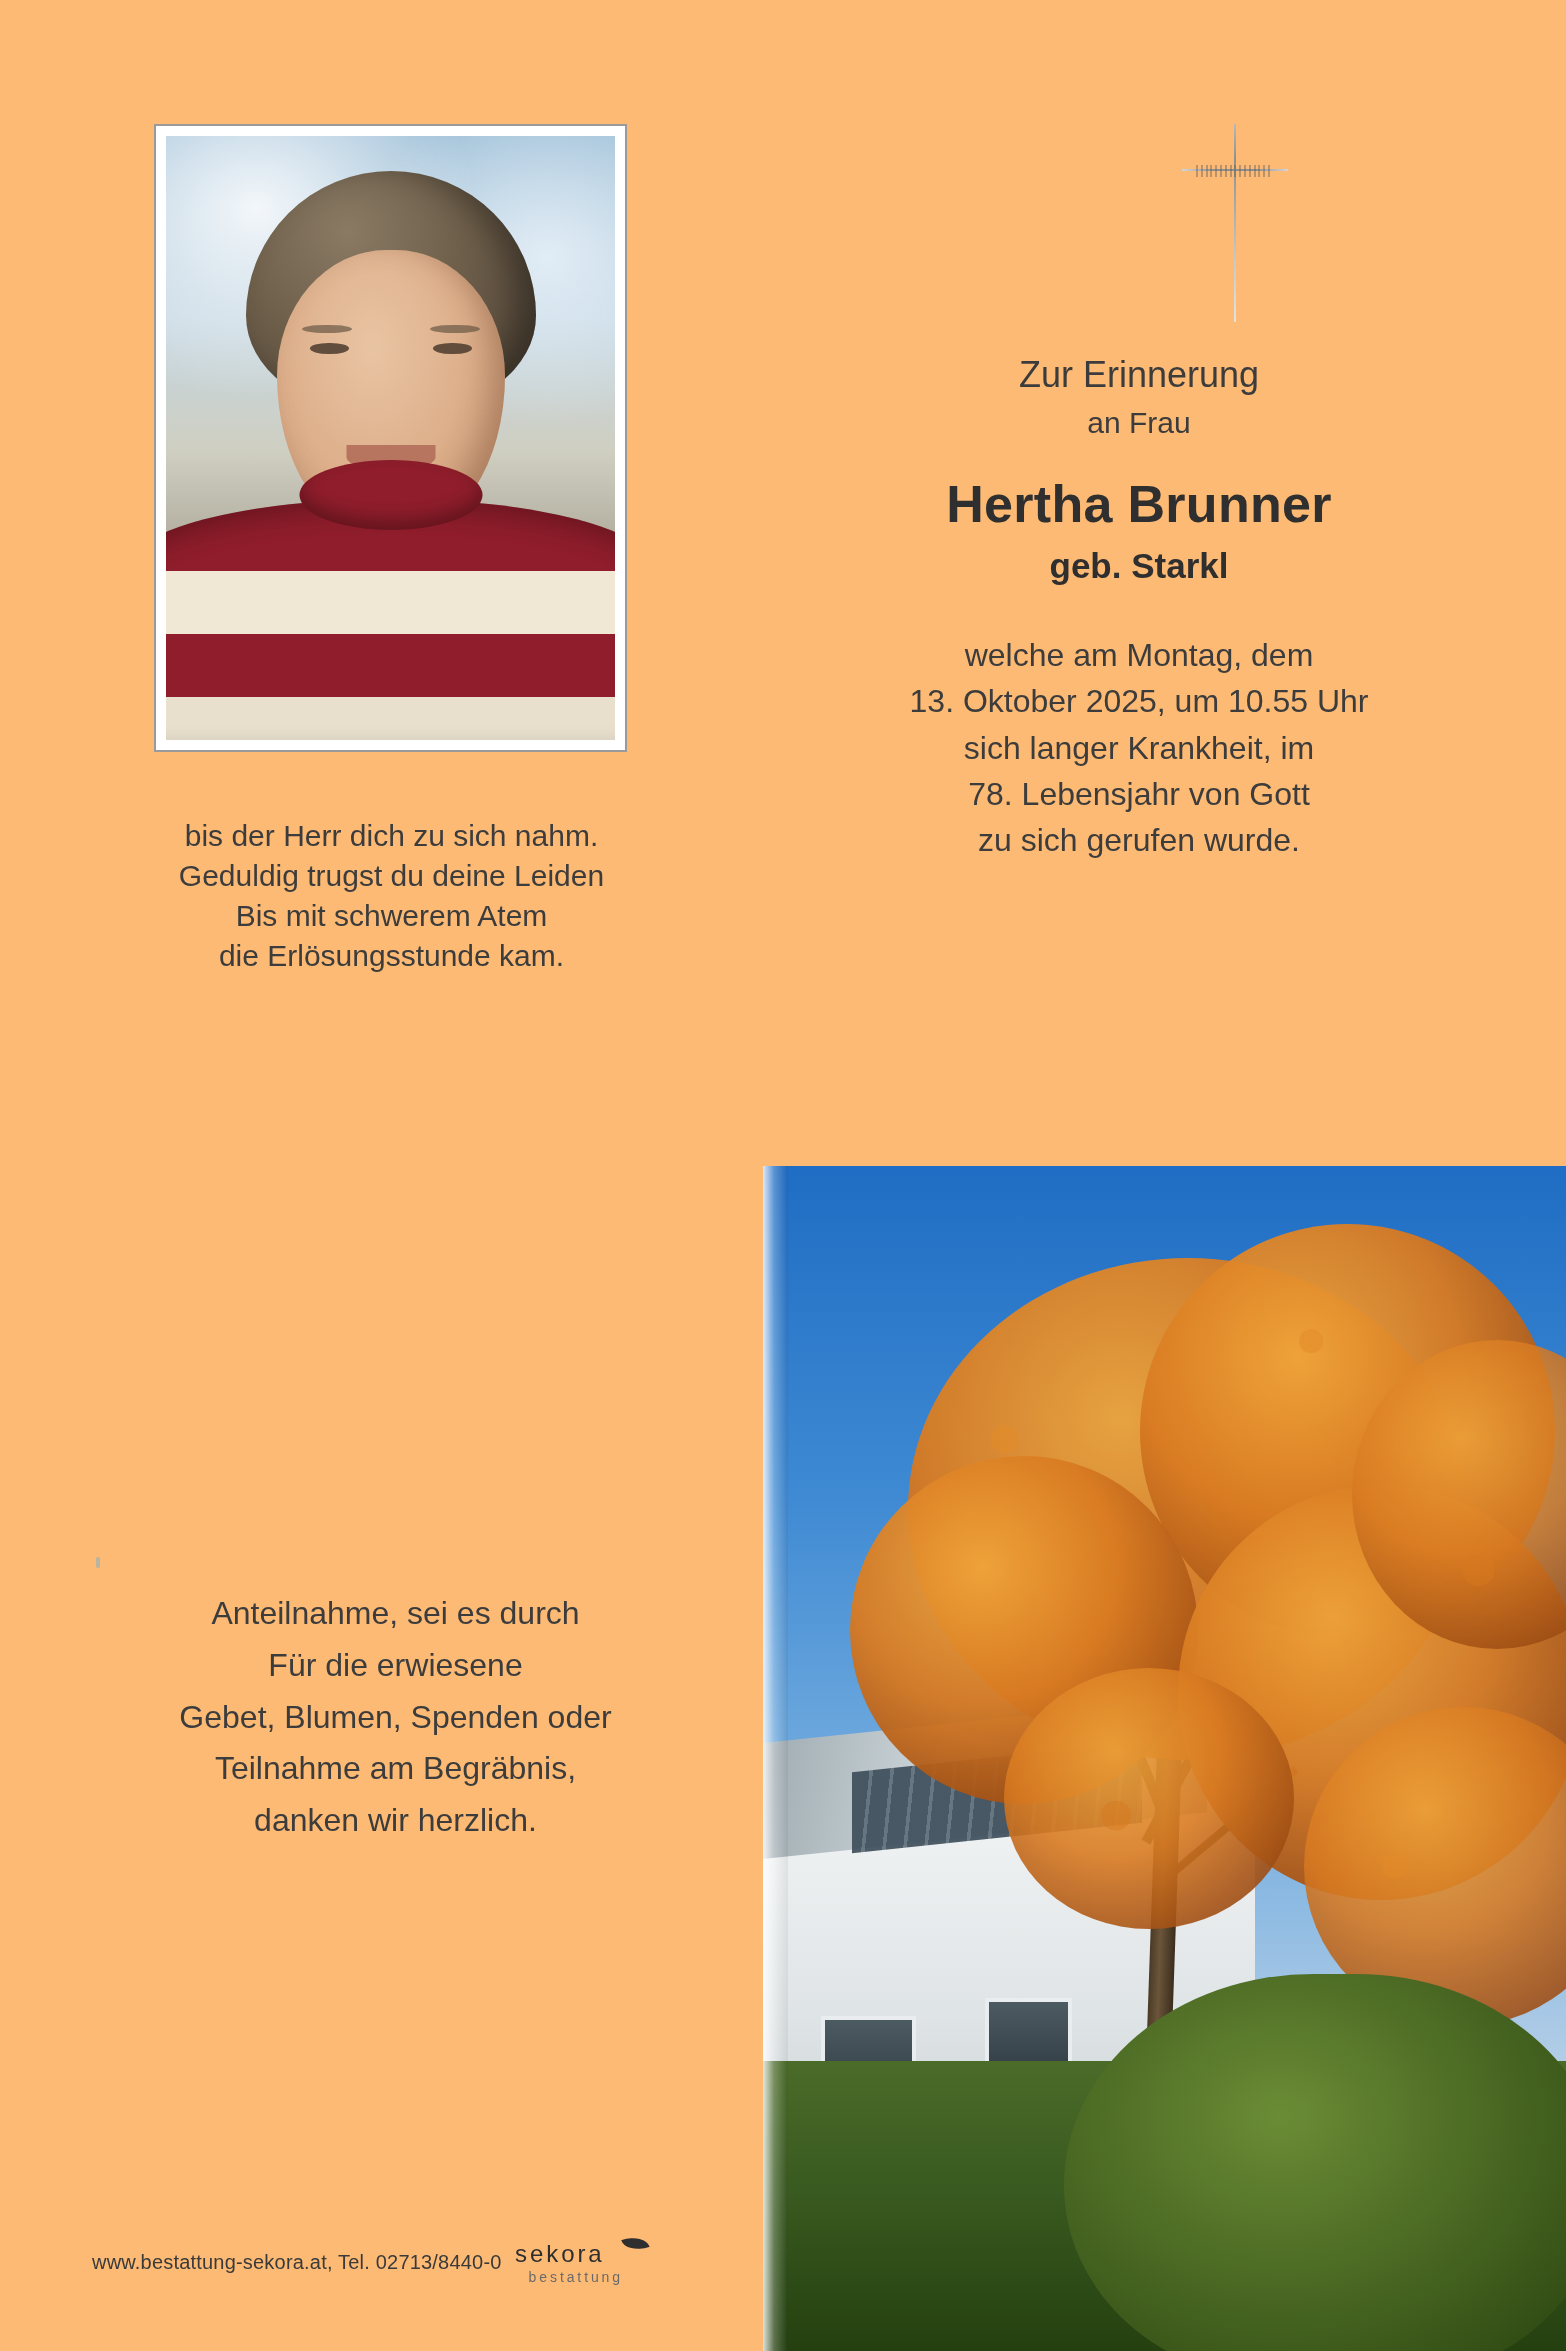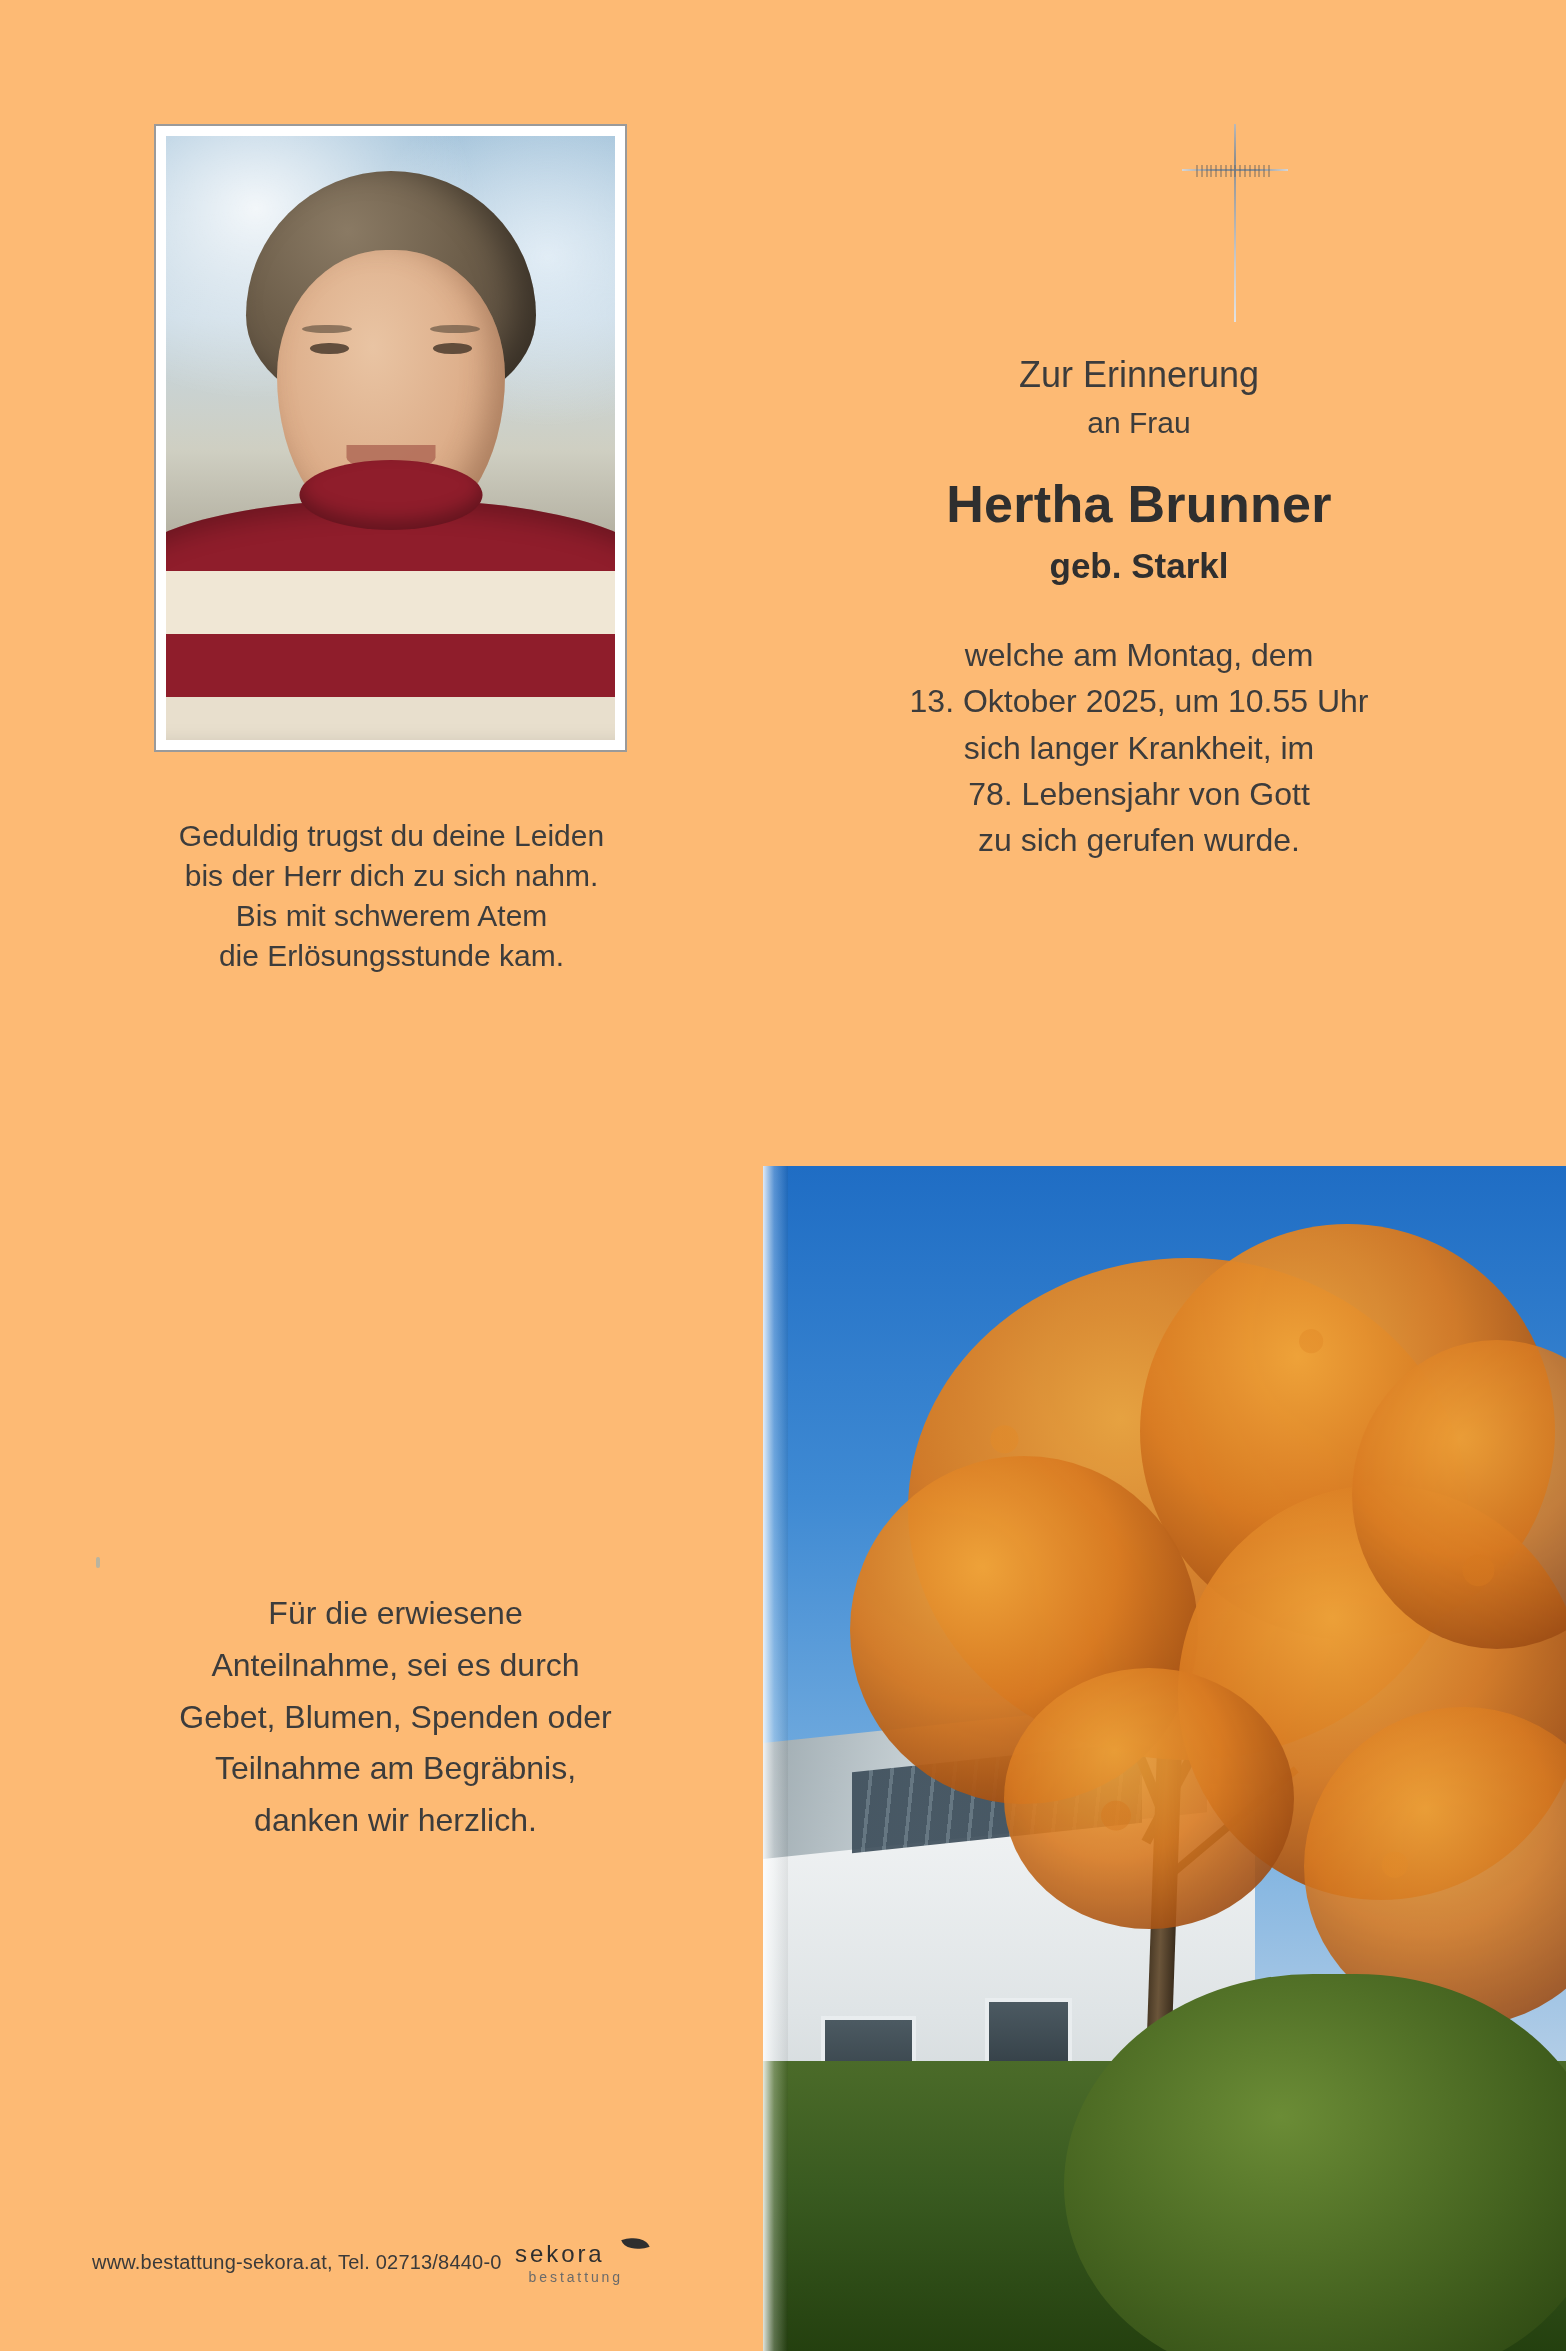--- a/index.html
+++ b/index.html
@@ -456,31 +456,31 @@
     <div class="detail">
       <div>welche am Montag, dem</div>
       <div>13. Oktober 2025, um 10.55 Uhr</div>
       <div>sich langer Krankheit, im</div>
       <div>78. Lebensjahr von Gott</div>
       <div>zu sich gerufen wurde.</div>
     </div>
   </div>
 
   <div class="verse">
+    <div>bis der Herr dich zu sich nahm.</div>
     <div>Geduldig trugst du deine Leiden</div>
-    <div>bis der Herr dich zu sich nahm.</div>
     <div>Bis mit schwerem Atem</div>
     <div>die Erlösungsstunde kam.</div>
   </div>
 
   <div class="speck"></div>
 
   <div class="thanks">
+    <div>Anteilnahme, sei es durch</div>
     <div>Für die erwiesene</div>
-    <div>Anteilnahme, sei es durch</div>
     <div>Gebet, Blumen, Spenden oder</div>
     <div>Teilnahme am Begräbnis,</div>
     <div>danken wir herzlich.</div>
   </div>
 
   <div class="tree-photo">
     <div class="tp-sky"></div>
     <div class="tp-house"></div>
     <div class="tp-roof"></div>
     <div class="tp-solar"></div>

